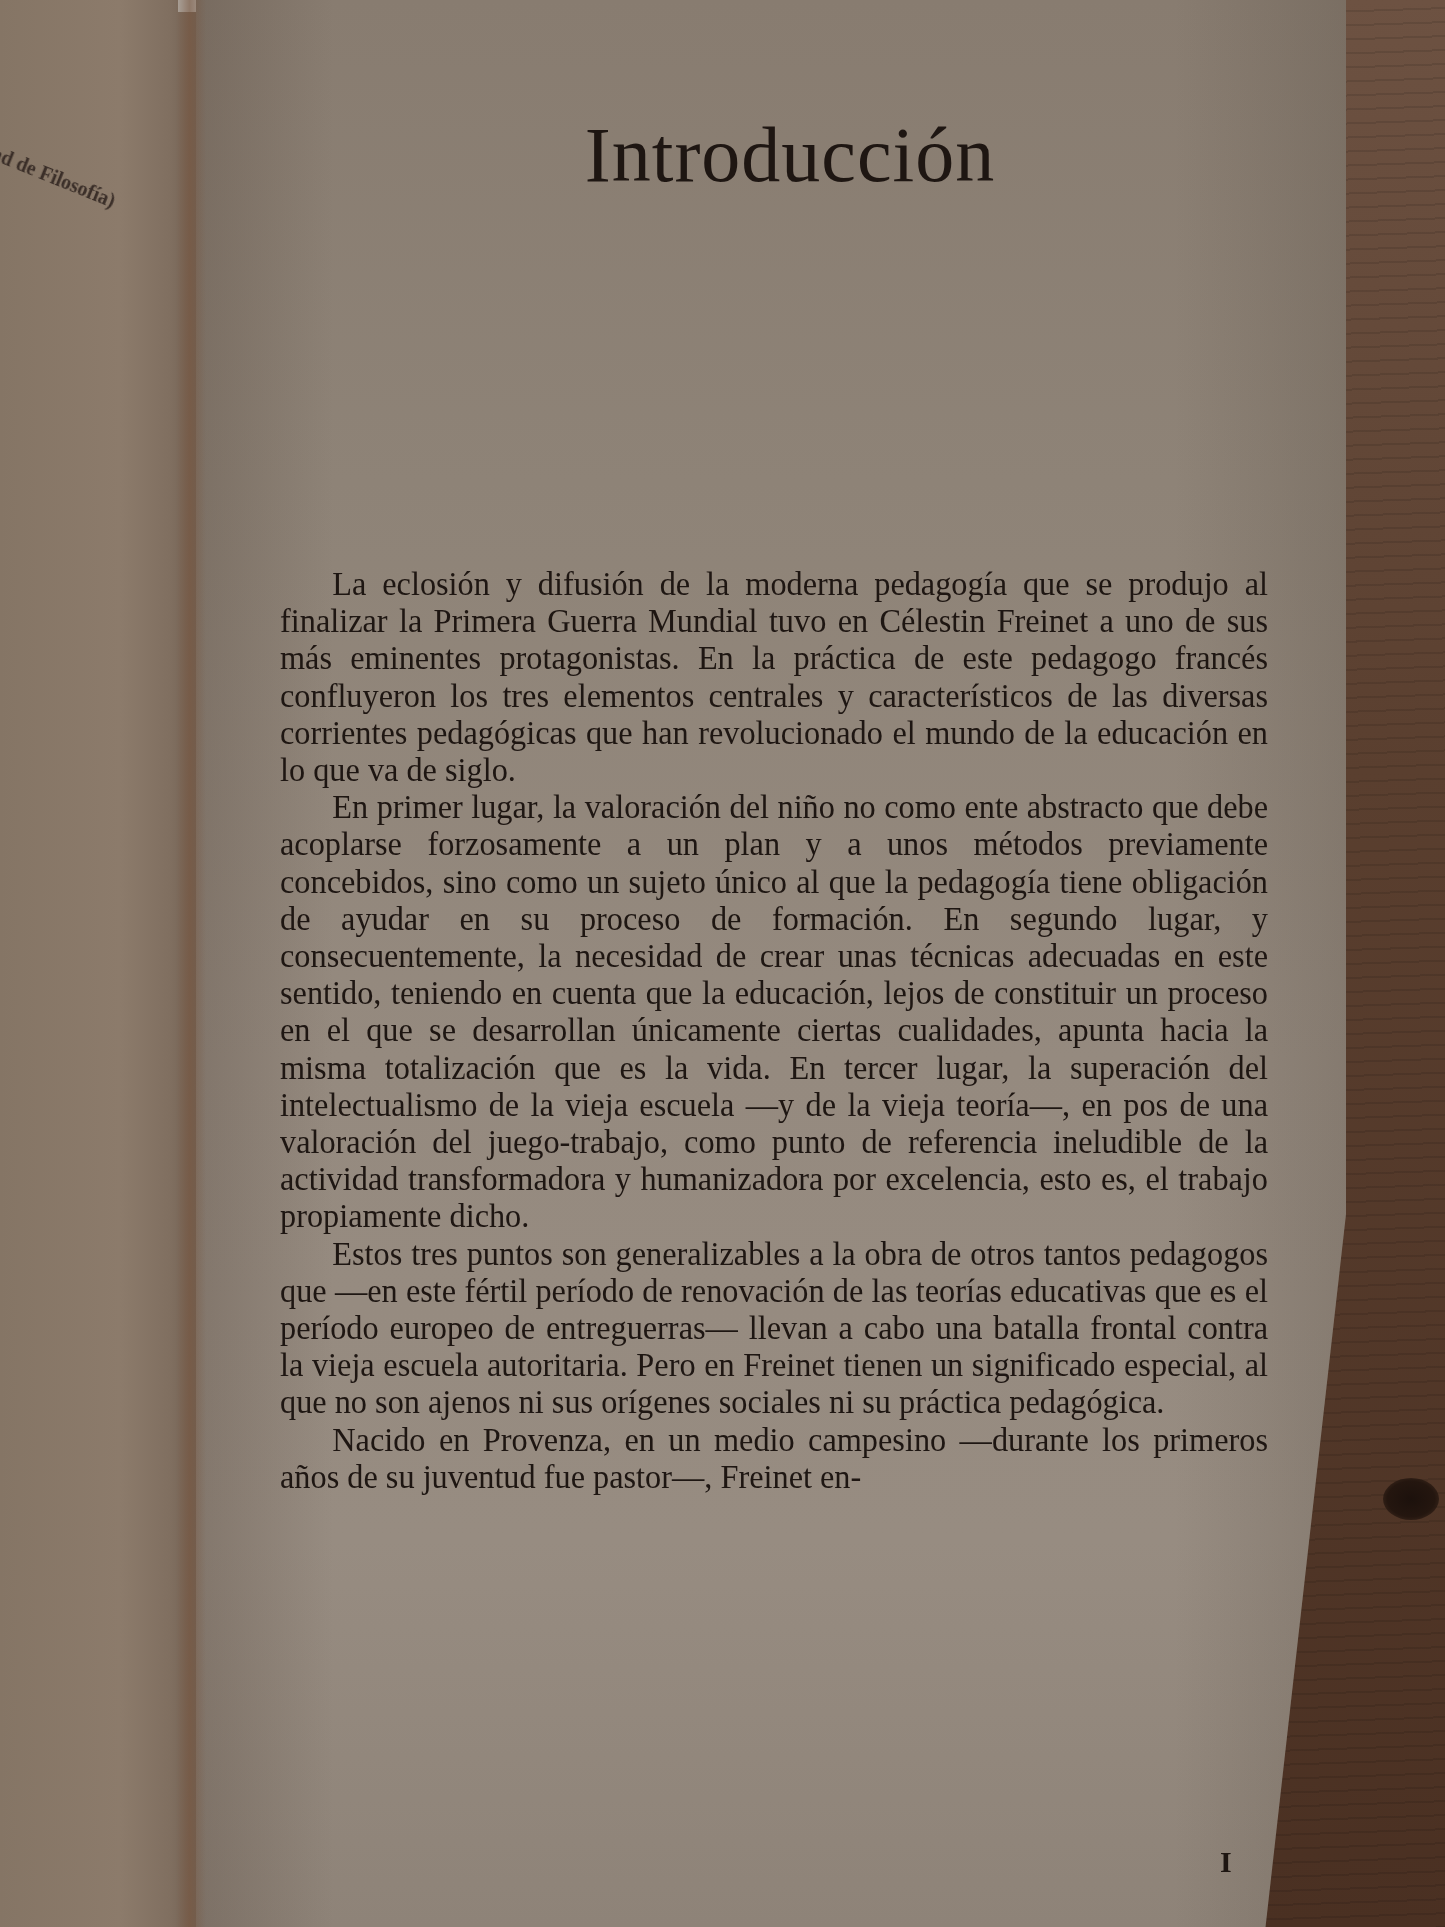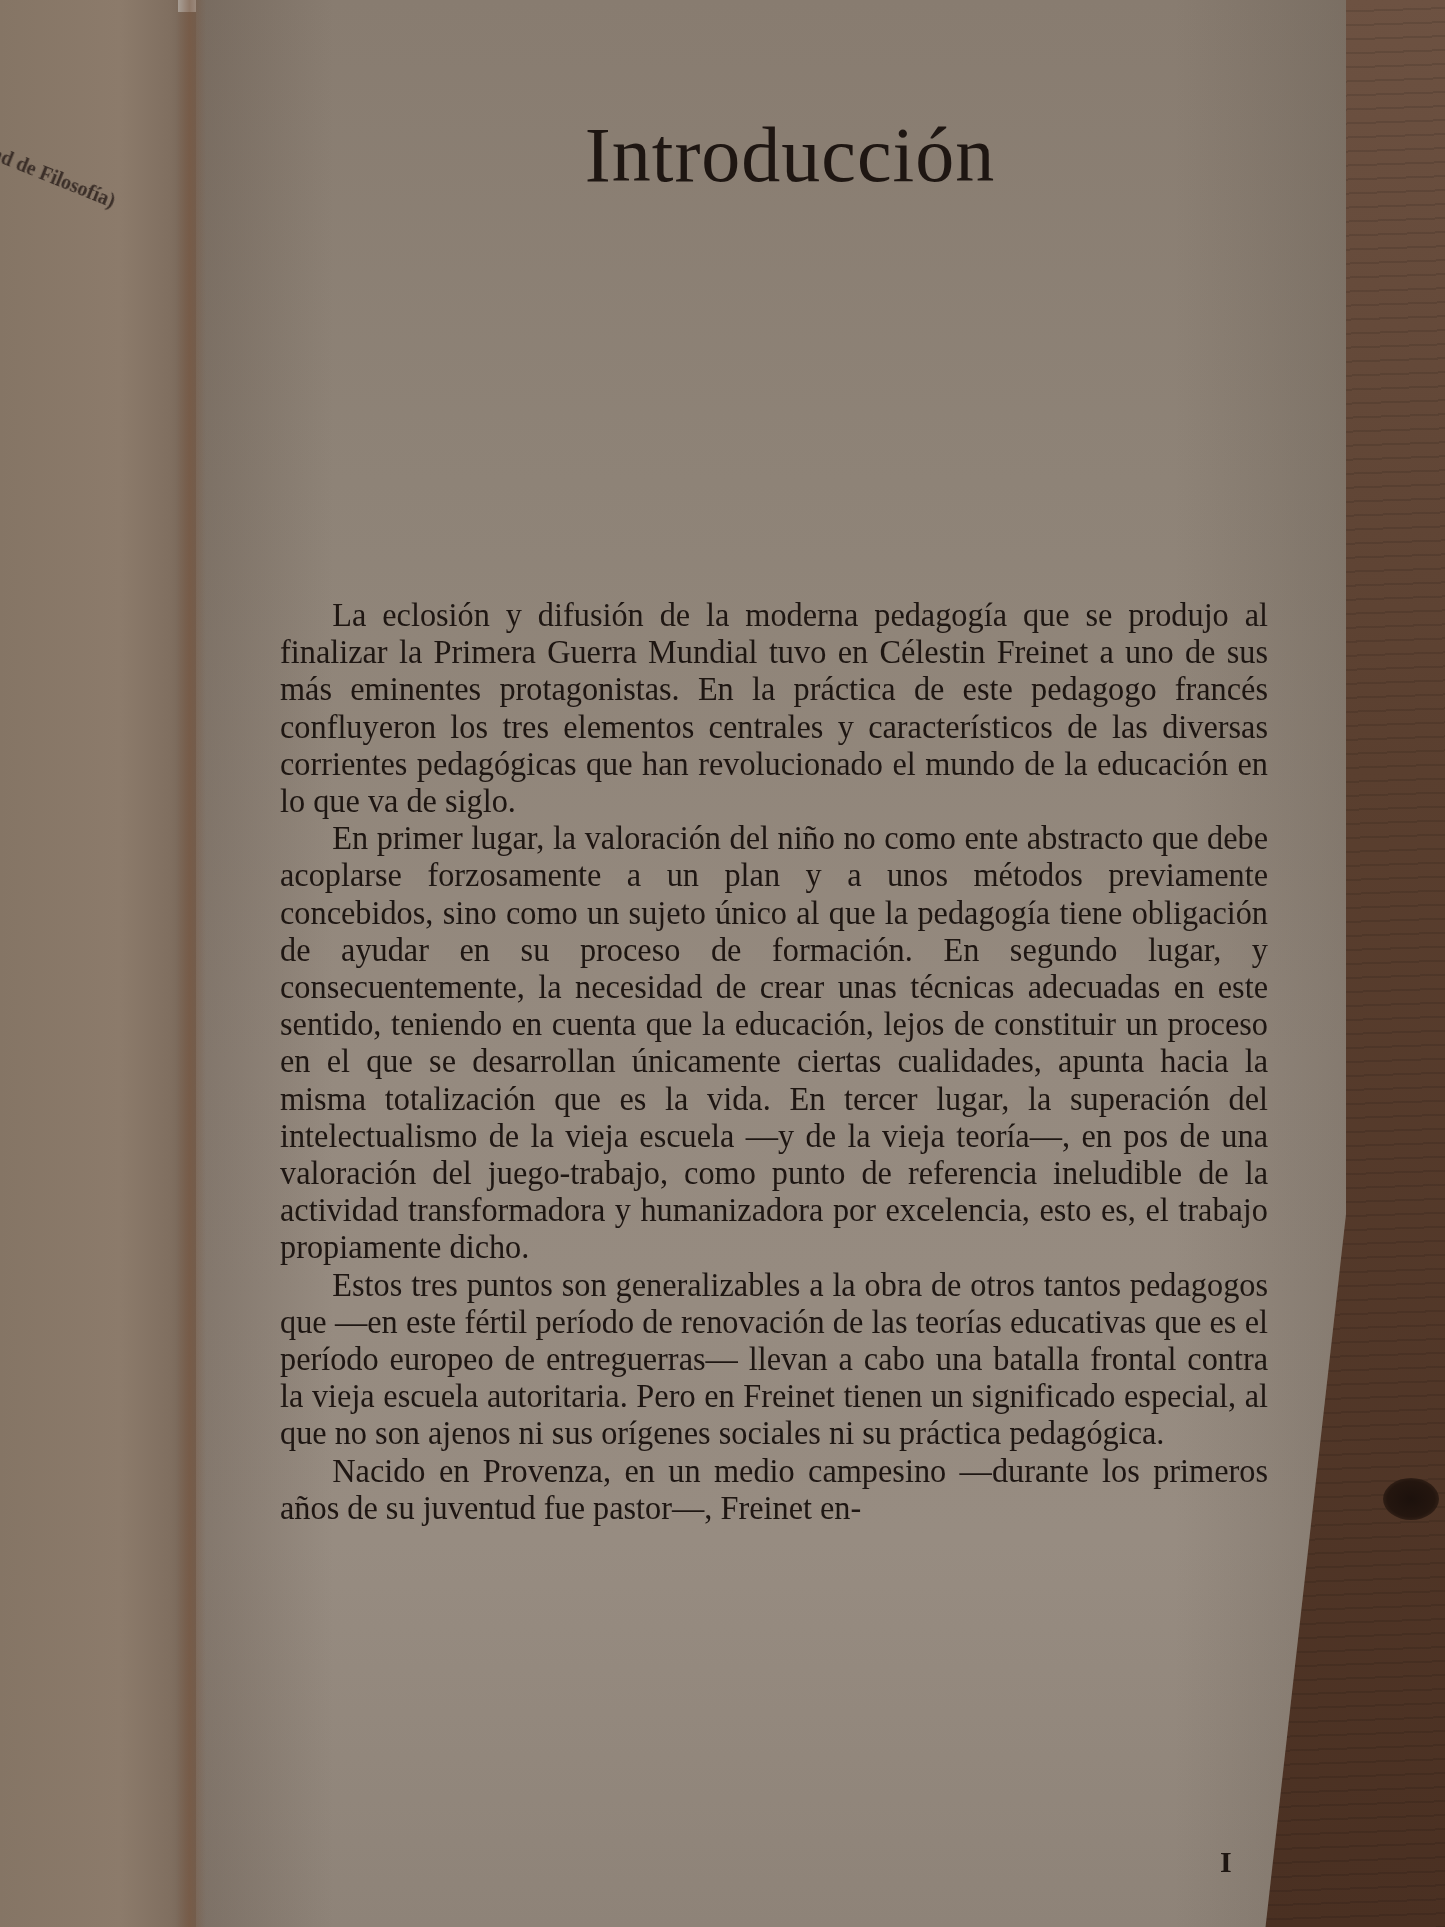--- a/index.html
+++ b/index.html
@@ -95,21 +95,20 @@
     }
     .body-text {
       position: absolute;
       left: 280px; top: 565px;
       width: 1040px;
       font-family: "Liberation Serif", serif;
       font-size: 34px;
       line-height: 37.2px;
       color: #1e1612;
       text-align: justify;
-      margin-top: 31px;
     }
     .body-text p {
       margin: 0;
       text-indent: 55px;
       transform: scaleX(0.95);
       transform-origin: left;
     }
     .page-number {
       position: absolute;
       left: 1220px; top: 1845px;

